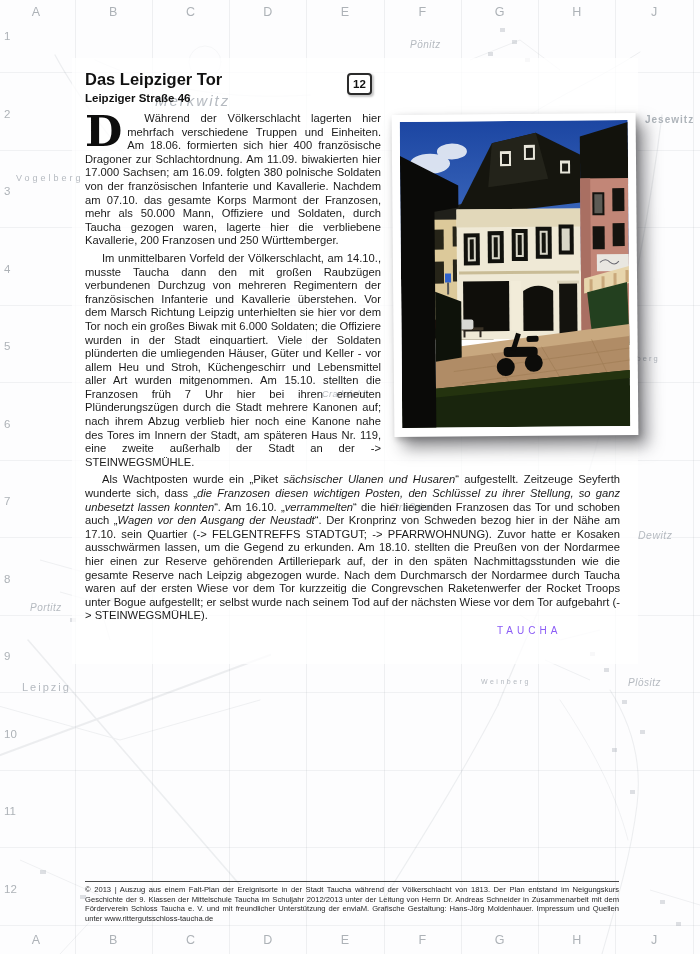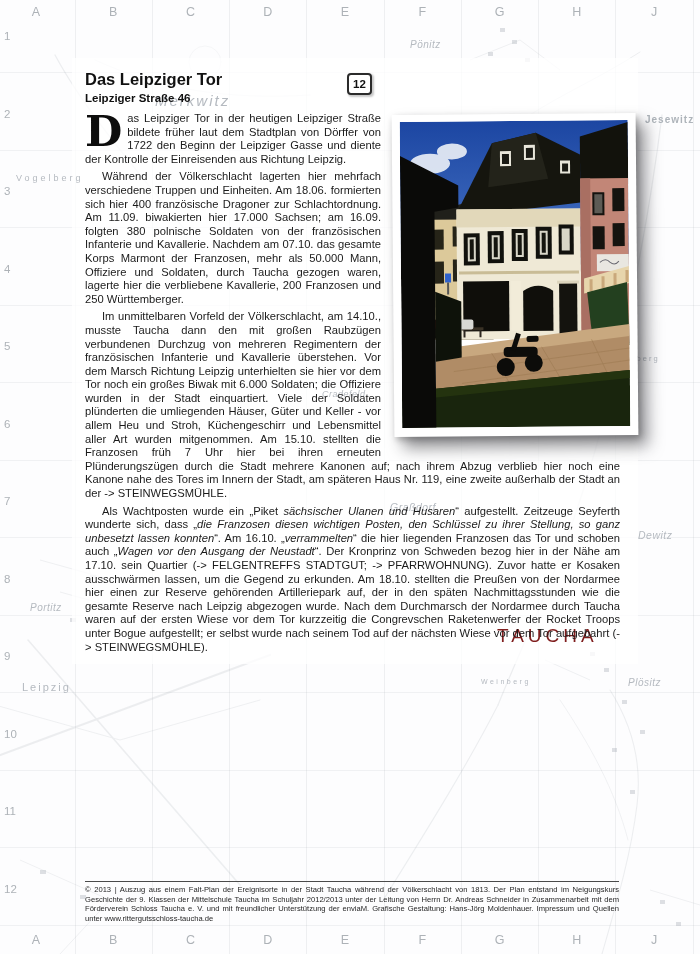--- a/index.html
+++ b/index.html
@@ -124,21 +124,21 @@
 
   <div class="grid-layer" id="maplabels">
       <div class="maplabel it" style="left: 410px; top: 39px; font-size: 10px; letter-spacing: 0.5px;">Pönitz</div>
       <div class="maplabel" style="left: 645px; top: 90px; font-size: 10px; letter-spacing: 1px; font-weight: bold; color: rgb(174, 180, 186); margin-top: 24px;">Jesewitz</div>
       <div class="maplabel it" style="left: 155px; top: 92px; font-size: 15px; letter-spacing: 2px;">Merkwitz</div>
       <div class="maplabel" style="left: 16px; top: 173px; font-size: 9px; letter-spacing: 3px;">Vogelberg</div>
       <div class="maplabel it" style="left: 322px; top: 389px; font-size: 9px; letter-spacing: 0.5px;">Cradefeld</div>
       <div class="maplabel it" style="left: 390px; top: 501px; font-size: 10.5px; letter-spacing: 0.5px;">Graßdorf</div>
       <div class="maplabel it" style="left: 638px; top: 529px; font-size: 10.5px; letter-spacing: 0.5px;">Dewitz</div>
       <div class="maplabel it" style="left: 30px; top: 602px; font-size: 10px; letter-spacing: 0.5px; text-align: center;">Portitz</div>
-      <div class="maplabel" style="left: 497px; top: 625px; font-size: 19px; letter-spacing: 4px; color: #7f1d1d;">TAUCHA</div>
+      <div class="maplabel" style="left: 497px; top: 625px; font-size: 10px; letter-spacing: 4px; color: #8b5cf6;">TAUCHA</div>
       <div class="maplabel" style="left: 22px; top: 681px; font-size: 11px; letter-spacing: 2px;">Leipzig</div>
       <div class="maplabel" style="left: 481px; top: 678px; font-size: 7px; letter-spacing: 2.5px;">Weinberg</div>
       <div class="maplabel it" style="left: 628px; top: 677px; font-size: 10px; letter-spacing: 0.5px;">Plösitz</div>
       <div class="maplabel" style="left: 607px; top: 354px; font-size: 7.5px; letter-spacing: 2px;">Kreuzberg</div>
     </div>
 
   <div class="grid-layer" id="gridchars">
       <div class="gridchar" style="left: 36px; top: 5px;">A</div>
       <div class="gridchar" style="left: 36px; top: 933px;">A</div>
       <div class="gridchar" style="left: 113.25px; top: 5px;">B</div>
@@ -292,21 +292,21 @@
           </g>
 
           <polygon points="0,270 228,250 228,306 0,306" fill="#19250d"></polygon>
           <polygon points="0,270 228,250 228,258 0,279" fill="#24330f"></polygon>
 
           <polygon points="0,34 58,64 58,86 34,90 34,306 0,306" fill="#0a0a08"></polygon>
           <polygon points="34,170 60,180 60,236 34,240" fill="#0e120a"></polygon>
         </svg>
       </figure>
 
-      <p class="lead"><span class="dropcap">D</span><span>as Leipziger Tor in der heutigen Leipziger Straße bildete früher laut dem Stadtplan von Dörffer von 1722 den Beginn der Leipziger Gasse und diente der Kontrolle der Einreisenden aus Richtung Leipzig.</span></p>
+      <p class="lead"><span class="dropcap">D</span></p>
 
       <p class="para"><span>Während der Völkerschlacht lagerten hier mehrfach verschiedene Truppen und Einheiten. Am 18.06. formierten sich hier 400 französische Dragoner zur Schlachtordnung. Am 11.09. biwakierten hier 17.000 Sachsen; am 16.09. folgten 380 polnische Soldaten von der französischen Infanterie und Kavallerie. Nachdem am 07.10. das gesamte Korps Marmont der Franzosen, mehr als 50.000 Mann, Offiziere und Soldaten, durch Taucha gezogen waren, lagerte hier die verbliebene Kavallerie, 200 Franzosen und 250 Württemberger.</span></p>
       <p class="para"><span>Im unmittelbaren Vorfeld der Völkerschlacht, am 14.10., musste Taucha dann den mit großen Raubzügen verbundenen Durchzug von mehreren Regimentern der französischen Infanterie und Kavallerie überstehen. Vor dem Marsch Richtung Leipzig unterhielten sie hier vor dem Tor noch ein großes Biwak mit 6.000 Soldaten; die Offiziere wurden in der Stadt einquartiert. Viele der Soldaten plünderten die umliegenden Häuser, Güter und Keller - vor allem Heu und Stroh, Küchengeschirr und Lebensmittel aller Art wurden mitgenommen. Am 15.10. stellten die Franzosen früh 7 Uhr hier bei ihren erneuten Plünderungszügen durch die Stadt mehrere Kanonen auf; nach ihrem Abzug verblieb hier noch eine Kanone nahe des Tores im Innern der Stadt, am späteren Haus Nr. 119, eine zweite außerhalb der Stadt an der -&gt; STEINWEGSMÜHLE.</span></p>
       <p class="para"><span>Als Wachtposten wurde ein „Piket </span><i>sächsischer Ulanen und Husaren</i><span>“ aufgestellt. Zeitzeuge Seyferth wunderte sich, dass „</span><i>die Franzosen diesen wichtigen Posten, den Schlüssel zu ihrer Stellung, so ganz unbesetzt lassen konnten</i><span>“. Am 16.10. „</span><i>verrammelten</i><span>“ die hier liegenden Franzosen das Tor und schoben auch „</span><i>Wagen vor den Ausgang der Neustadt</i><span>“. Der Kronprinz von Schweden bezog hier in der Nähe am 17.10. sein Quartier (-&gt; FELGENTREFFS STADTGUT; -&gt; PFARRWOHNUNG). Zuvor hatte er Kosaken ausschwärmen lassen, um die Gegend zu erkunden. Am 18.10. stellten die Preußen von der Nordarmee hier einen zur Reserve gehörenden Artilleriepark auf, der in den späten Nachmittagsstunden wie die gesamte Reserve nach Leipzig abgezogen wurde. Nach dem Durchmarsch der Nordarmee durch Taucha waren auf der ersten Wiese vor dem Tor kurzzeitig die Congrevschen Raketenwerfer der Rocket Troops unter Bogue aufgestellt; er selbst wurde nach seinem Tod auf der nächsten Wiese vor dem Tor aufgebahrt (-&gt; STEINWEGSMÜHLE).</span></p>
     </div>
   </div>
 
   <div class="footer">© 2013 | Auszug aus einem Falt-Plan der Ereignisorte in der Stadt Taucha während der Völkerschlacht von 1813. Der Plan entstand im Neigungskurs Geschichte der 9. Klassen der Mittelschule Taucha im Schuljahr 2012/2013 unter der Leitung von Herrn Dr. Andreas Schneider in Zusammenarbeit mit dem Förderverein Schloss Taucha e. V. und mit freundlicher Unterstützung der enviaM. Grafische Gestaltung: Hans-Jörg Moldenhauer. Impressum und Quellen unter www.rittergutsschloss-taucha.de</div>
 
 </div>

